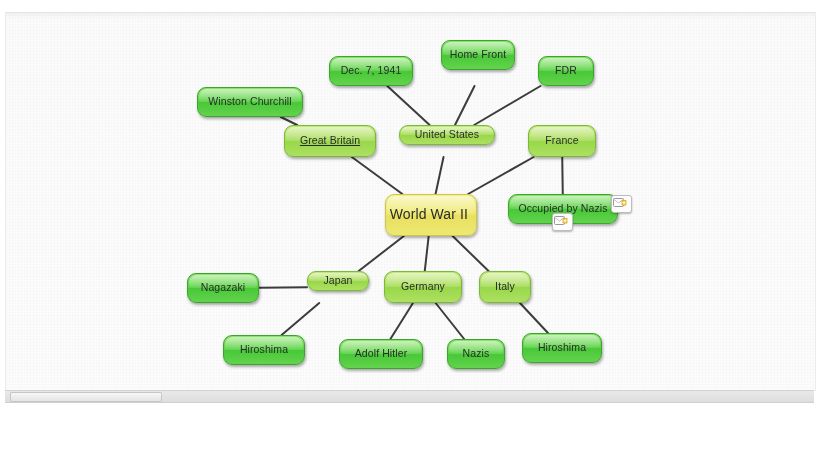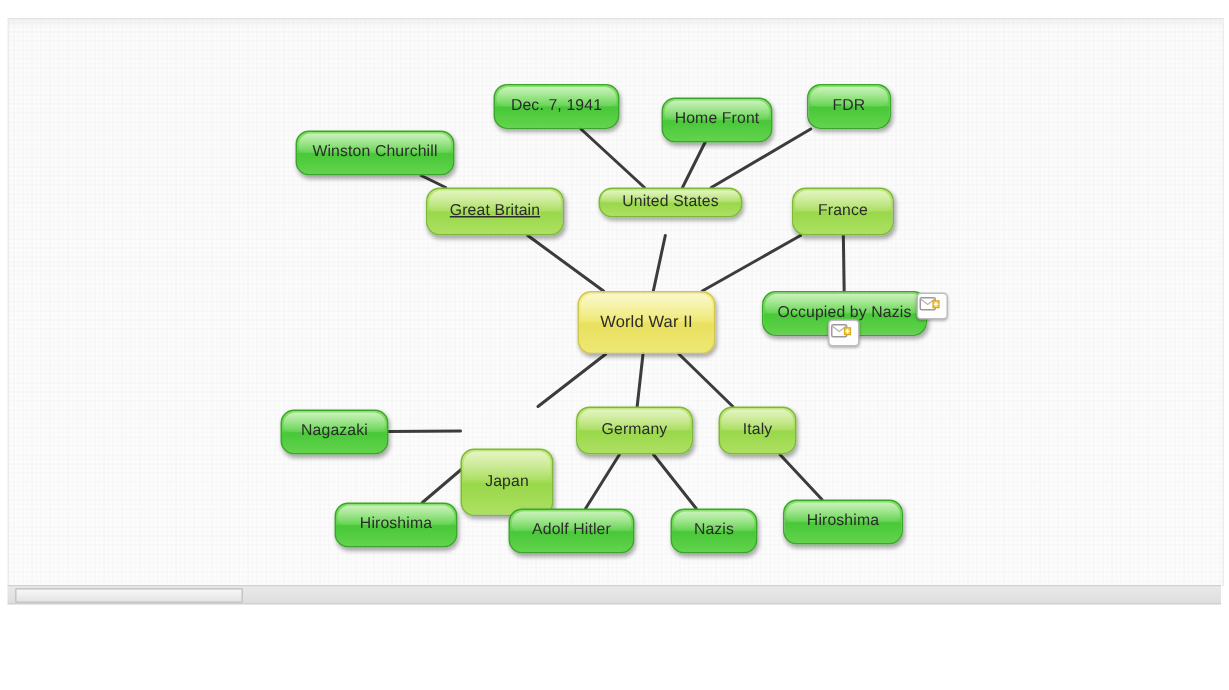--- a/index.html
+++ b/index.html
@@ -80,21 +80,22 @@
     letter-spacing: 0.1px;
     white-space: nowrap;
     box-shadow: 1px 2px 3px rgba(0,0,0,0.33);
     z-index: 5;
   }
 
   
   .node.center {
     background: linear-gradient(180deg, #f4f08c 0%, #eee870 48%, #e9e05f 52%, #ece873 100%);
     border: 1px solid #cfc64b;
-    font-size: 11px;
+    font-size: 14px;
+    justify-content: flex-end;
   }
 
   
   .node.branch {
     background: linear-gradient(180deg, #c3e87a 0%, #a8dd5c 48%, #98d84a 52%, #aee062 100%);
     border: 1px solid #7cb93a;
   }
 
   
   .node.leaf {
@@ -188,36 +189,36 @@
         </div>
         <div class="node branch" style="left: 278px; top: 112px; width: 92px; height: 32px; text-decoration: underline;">
           <span class="label">Great Britain</span>
         </div>
         <div class="node branch" style="left: 393px; top: 112px; width: 96px; height: 20px;">
           <span class="label">United States</span>
         </div>
         <div class="node branch" style="left: 522px; top: 112px; width: 68px; height: 32px;">
           <span class="label">France</span>
         </div>
-        <div class="node branch" style="left: 301px; top: 258px; width: 62px; height: 45px; margin-top: 28px;">
+        <div class="node branch" style="left: 301px; top: 258px; width: 62px; height: 20px;">
           <span class="label">Japan</span>
         </div>
         <div class="node branch" style="left: 378px; top: 258px; width: 78px; height: 32px; justify-content: center;">
           <span class="label">Germany</span>
         </div>
         <div class="node branch" style="left: 473px; top: 258px; width: 52px; height: 32px;">
           <span class="label">Italy</span>
         </div>
         <div class="node leaf" style="left: 191px; top: 74px; width: 106px; height: 30px;">
           <span class="label">Winston Churchill</span>
         </div>
         <div class="node leaf" style="left: 323px; top: 43px; width: 84px; height: 30px;">
           <span class="label">Dec. 7, 1941</span>
         </div>
-        <div class="node leaf" style="left: 435px; top: 52px; width: 74px; height: 30px;">
+        <div class="node leaf" style="left: 435px; top: 27px; width: 74px; height: 30px;">
           <span class="label">Home Front</span>
         </div>
         <div class="node leaf" style="left: 532px; top: 43px; width: 56px; height: 30px;">
           <span class="label">FDR</span>
         </div>
         <div class="node leaf" style="left: 502px; top: 181px; width: 110px; height: 30px;">
           <span class="label">Occupied by Nazis</span>
         </div>
         <div class="node leaf" style="left: 181px; top: 260px; width: 72px; height: 30px;">
           <span class="label">Nagazaki</span>

